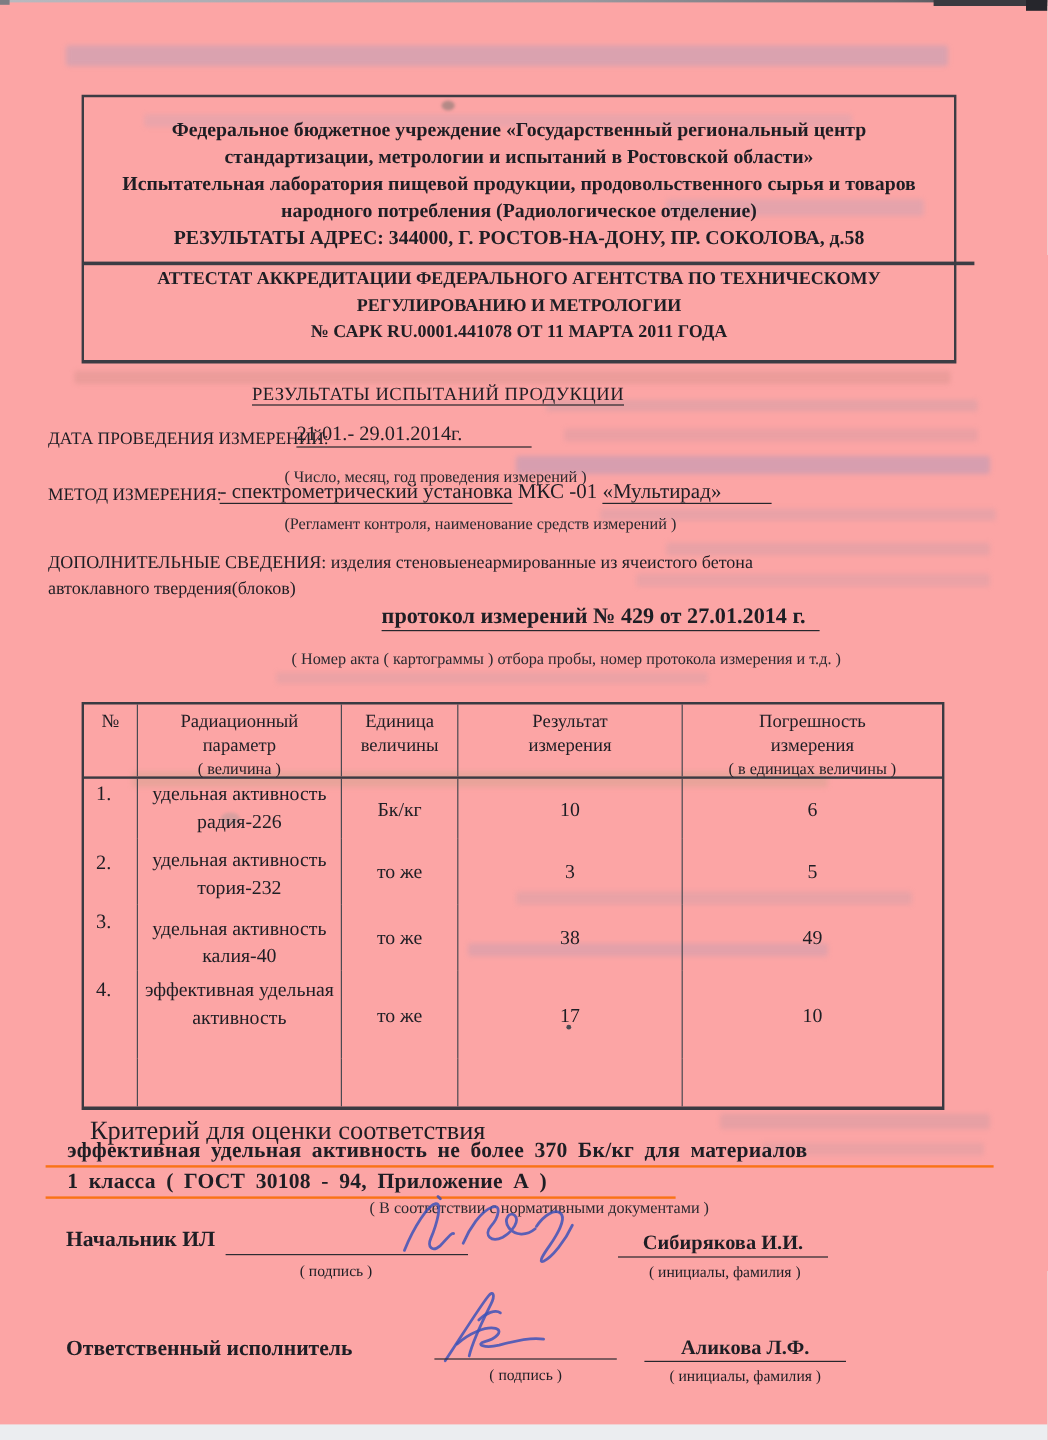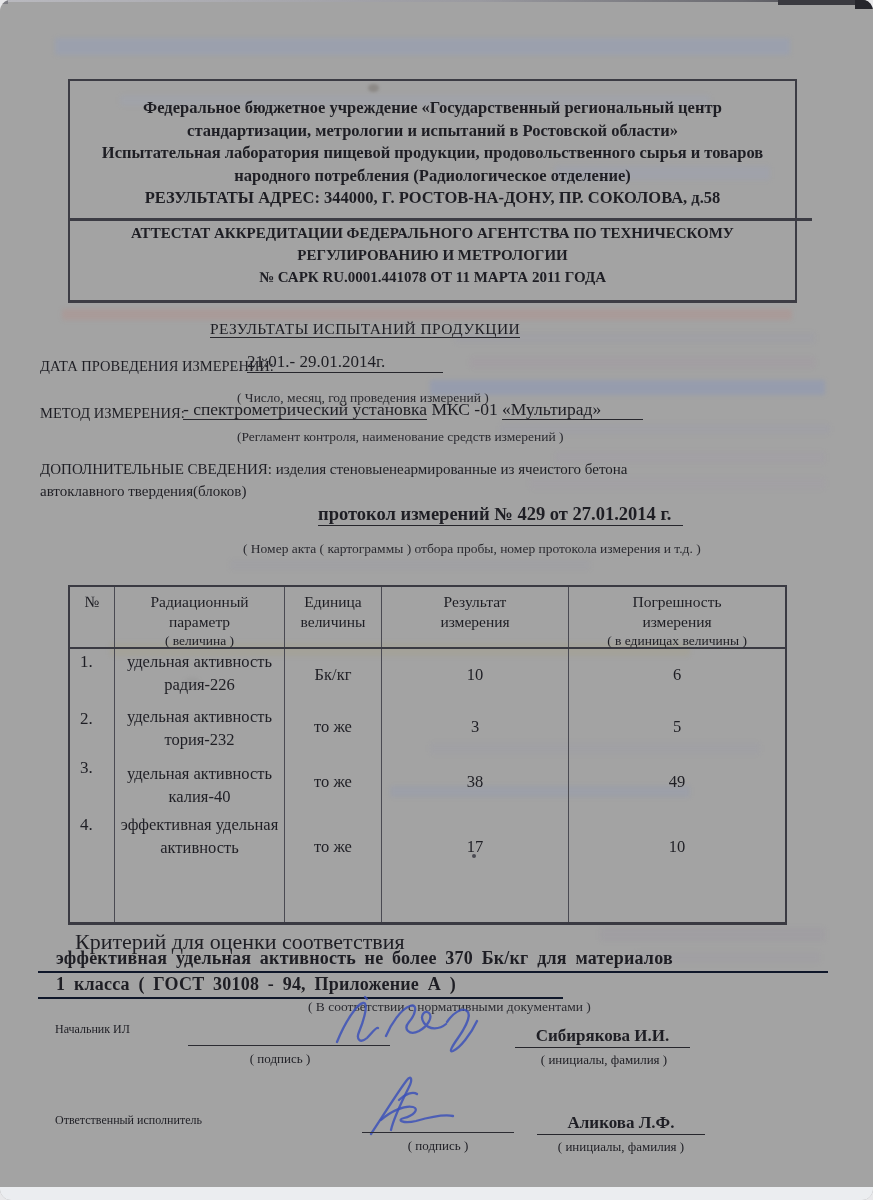--- a/index.html
+++ b/index.html
@@ -1,21 +1,20 @@
 <!DOCTYPE html>
 <html><head>
 <meta charset="utf-8">
 <style>
   html,body{margin:0;padding:0;background:#e8e8ea;}
   .page{
     position:relative;width:873px;height:1200px;margin:0 auto;
-    background:#a3a3a3;overflow:hidden;
+    background:#fca5a5;overflow:hidden;
     font-family:"Liberation Serif","DejaVu Serif",serif;
     color:#1e1e24;
-    border-radius:11px;
   }
   .abs{position:absolute;white-space:nowrap;}
   .u{border-bottom:1.6px solid #26262c;}
   .hint{font-size:13.5px;color:#2a2a30;}
   .lbl{font-size:14.5px;}
   .body-t{font-size:15px;}
 
   
   .toprule{position:absolute;left:0;top:0;width:873px;height:2px;
     background:linear-gradient(90deg,#b9b9bf,#9a9aa0 55%,#6a6a70 85%,#3a3a40);}
@@ -59,26 +58,26 @@
   .num{justify-content:flex-start;align-items:flex-start;padding-left:10px;font-size:17px;}
   .r1 .num{padding-top:1px;} .r2 .num{padding-top:8px;}
   .r3 .num{padding-top:2px;} .r4 .num{padding-top:4px;}
   .r1 .param{justify-content:flex-start;padding-top:1px;}
   .r2 .param{justify-content:flex-start;padding-top:6px;}
   .r3 .param{justify-content:flex-start;padding-top:8px;}
   .r4 .param{justify-content:flex-start;padding-top:4px;text-align:right;}
   .r4 .vcell{justify-content:flex-start;padding-top:26px;}
 
   
-  .crit{position:absolute;border-bottom:2px solid #0f172a;font-weight:bold;
+  .crit{position:absolute;border-bottom:2px solid #f97316;font-weight:bold;
     font-size:18px;word-spacing:4px;letter-spacing:.2px;height:23px;white-space:nowrap;}
   .crit span{padding-left:18px;}
 
   
-  .sig-label{font-size:12px;font-weight:normal;}
+  .sig-label{font-size:18px;font-weight:bold;}
   .sline{position:absolute;border-bottom:1.6px solid #2c2c32;height:0;}
   .sname{position:absolute;font-size:17px;font-weight:bold;text-align:center;
     border-bottom:1.6px solid #26262c;padding-bottom:1px;}
   .shint{position:absolute;font-size:13px;text-align:center;}
   .ink{position:absolute;}
   .ink path{fill:none;stroke:#3d52b8;stroke-width:2.3;stroke-linecap:round;opacity:.85;}
 </style>
 </head>
 <body>
 

